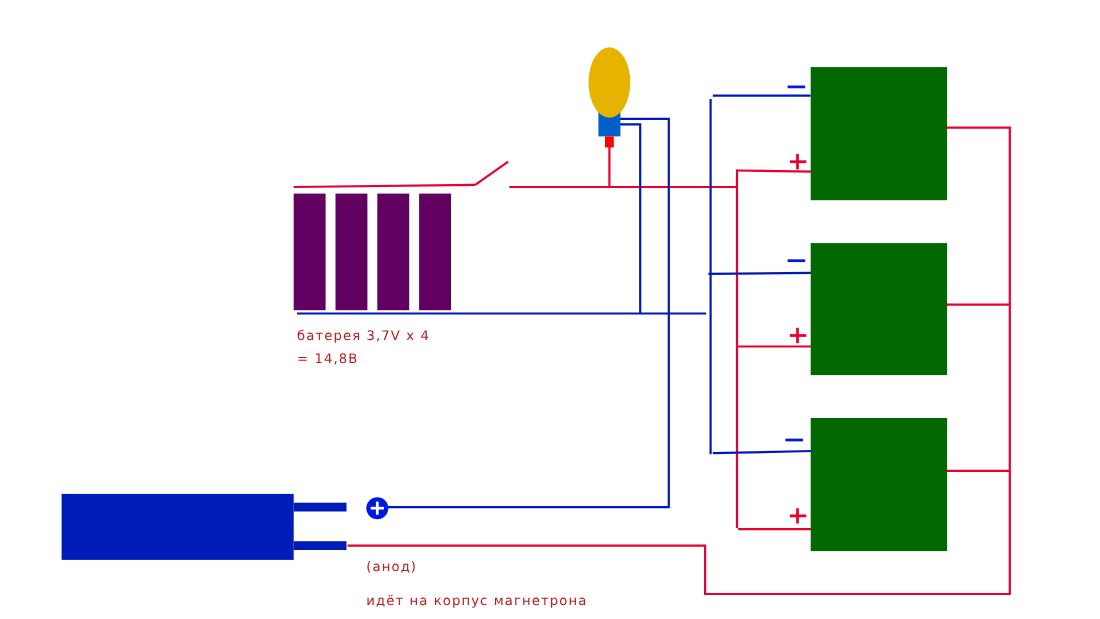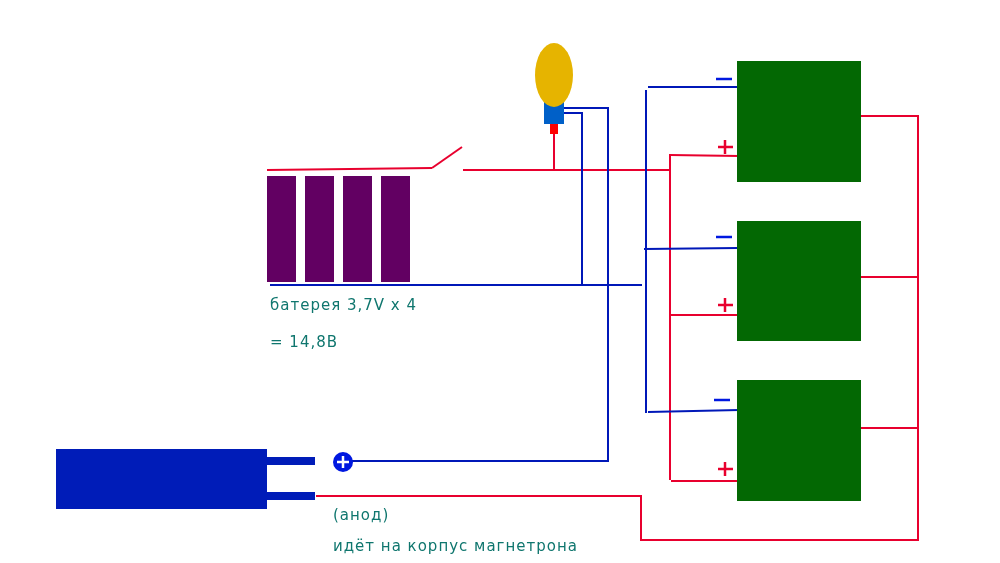--- a/index.html
+++ b/index.html
@@ -1,18 +1,18 @@
 <!DOCTYPE html>
 <html><head>
 <meta charset="utf-8">
 <style>
   html, body { margin: 0; padding: 0; background: #ffffff; }
   body { width: 1000px; height: 563px; position: relative; overflow: hidden; font-family: "DejaVu Sans", sans-serif; }
   #diagram { position: absolute; left: 0; top: 0; }
-  .label { position: absolute; font-size: 15px; color: #0f766e; letter-spacing: 1px; line-height: 20px; white-space: pre; }
+  .label { position: absolute; font-size: 12px; color: #b91c1c; letter-spacing: 1px; line-height: 20px; white-space: pre; }
 </style>
 </head>
 <body>
 
 <svg id="diagram" width="1000" height="563" viewBox="0 0 1000 563">
 
   <g>
     <rect x="267" y="176" width="29" height="106" fill="#620062"></rect>
     <rect x="305" y="176" width="29" height="106" fill="#620062"></rect>
     <rect x="343" y="176" width="29" height="106" fill="#620062"></rect>
@@ -79,15 +79,15 @@
     <rect x="56" y="449" width="211" height="60" fill="#001cb8"></rect>
     <rect x="267" y="457" width="48" height="8" fill="#001cb8"></rect>
     <rect x="267" y="492" width="48" height="8" fill="#001cb8"></rect>
     <circle cx="343" cy="462" r="10" fill="#0018e0"></circle>
     <line x1="337" y1="462" x2="349" y2="462" stroke="#fff" stroke-width="2.5"></line>
     <line x1="343" y1="456" x2="343" y2="468" stroke="#fff" stroke-width="2.5"></line>
   </g>
 </svg>
 
 <div class="label" style="left:270px; top:295px;">батерея 3,7V x 4</div>
-<div class="label" style="left:270px; top:332px;">= 14,8В</div>
+<div class="label" style="left:270px; top:316px;">= 14,8В</div>
 <div class="label" style="left:333px; top:536px;">идёт на корпус магнетрона</div>
 <div class="label" style="left:333px; top:505px;">(анод)</div>
 
 </body></html>

